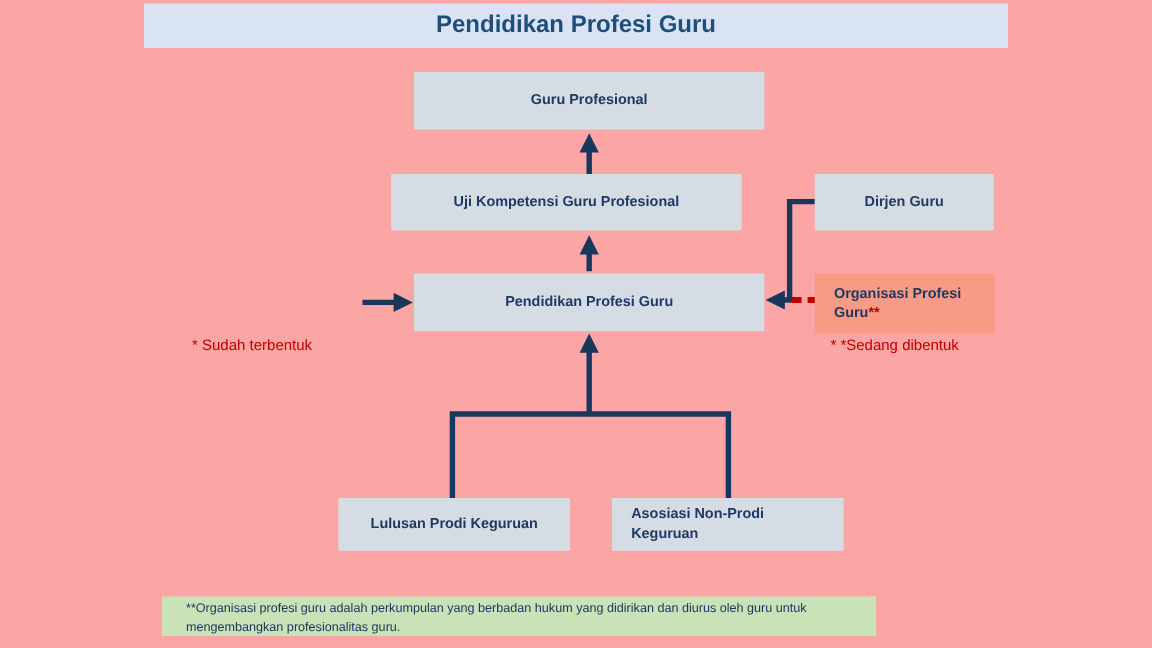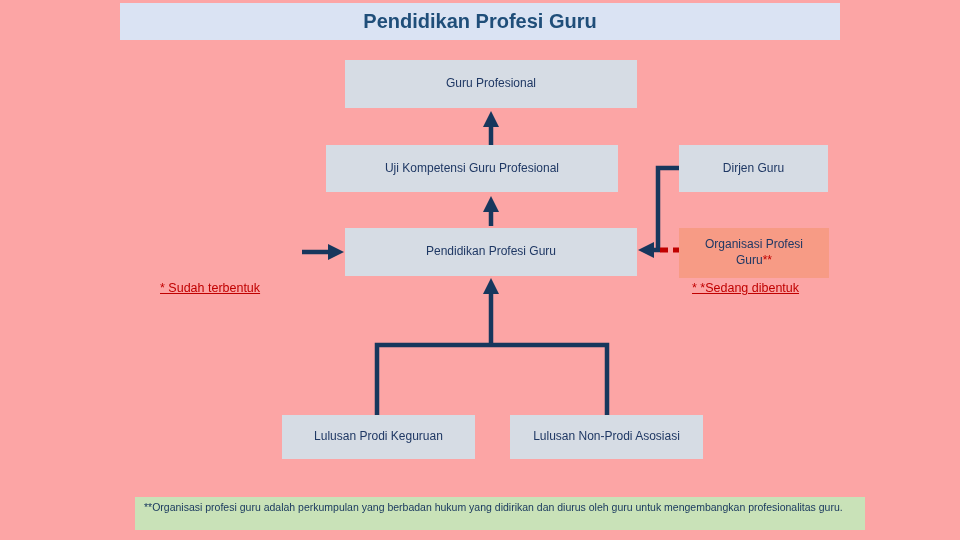--- a/index.html
+++ b/index.html
@@ -7,32 +7,32 @@
     position:relative;width:960px;height:540px;overflow:hidden;
     font-family:"Liberation Sans",sans-serif;background:#fca5a5;
   }
   .title-bar{
     position:absolute;left:120px;top:3px;width:720px;height:37px;
     background:#dae3f3;color:#1f4e79;font-size:20px;font-weight:bold;
     display:flex;align-items:center;justify-content:center;
   }
   .box{
     position:absolute;display:flex;align-items:center;justify-content:center;
-    text-align:center;font-weight:normal;font-size:12px;color:#1f3864;
+    text-align:left;font-weight:bold;font-size:12px;color:#1f3864;
     line-height:1.3;background:#d6dce4;box-sizing:border-box;padding:2px 16px;
   }
   .box.salmon{background:#f79b85;}
   .red{color:#c00000;}
   .note{
-    position:absolute;color:#c00000;font-size:12.5px;white-space:nowrap;text-decoration:underline;
+    position:absolute;color:#c00000;font-size:12.5px;white-space:nowrap;
   }
   .footnote{
-    position:absolute;left:135px;top:497px;width:730px;height:33px;
+    position:absolute;left:135px;top:497px;width:595px;height:33px;
     background:#c9e2b8;color:#17365d;font-size:10.5px;line-height:1.5;
-    box-sizing:border-box;padding:3px 9px;
+    box-sizing:border-box;padding:3px 20px;
   }
   svg.connectors{position:absolute;left:0;top:0;width:960px;height:540px;pointer-events:none;}
   .navy{stroke:#17375d;stroke-width:4.5;fill:none;}
   .navyfill{fill:#17375d;stroke:none;}
   .red-dash{stroke:#c00000;stroke-width:5;stroke-dasharray:8 5;fill:none;}
   
   .n-guru{left:345px;top:60px;width:292px;height:48px;}
   .n-uji{left:326px;top:145px;width:292px;height:47px;}
   .n-ppg{left:345px;top:228px;width:292px;height:48px;}
   .n-dirjen{left:679px;top:145px;width:149px;height:47px;}
@@ -101,21 +101,21 @@
   <div class="box salmon n-org">
     <span><span>Organisasi Profesi Guru</span><span class="red">**</span></span>
   </div>
 
 
   <div class="box n-prodi">
     <span>Lulusan Prodi Keguruan</span>
   </div>
 
   <div class="box n-nonprodi">
-    <span>Lulusan Non-Prodi Asosiasi</span>
+    <span>Asosiasi Non-Prodi Keguruan</span>
   </div>
 
   <div class="note note-sudah">* Sudah terbentuk</div>
 
   <div class="note note-sedang">* *Sedang dibentuk</div>
 
   <div class="footnote">**Organisasi profesi guru adalah perkumpulan yang berbadan hukum yang didirikan dan diurus oleh guru untuk mengembangkan profesionalitas guru.</div>
 
 </div>
 

